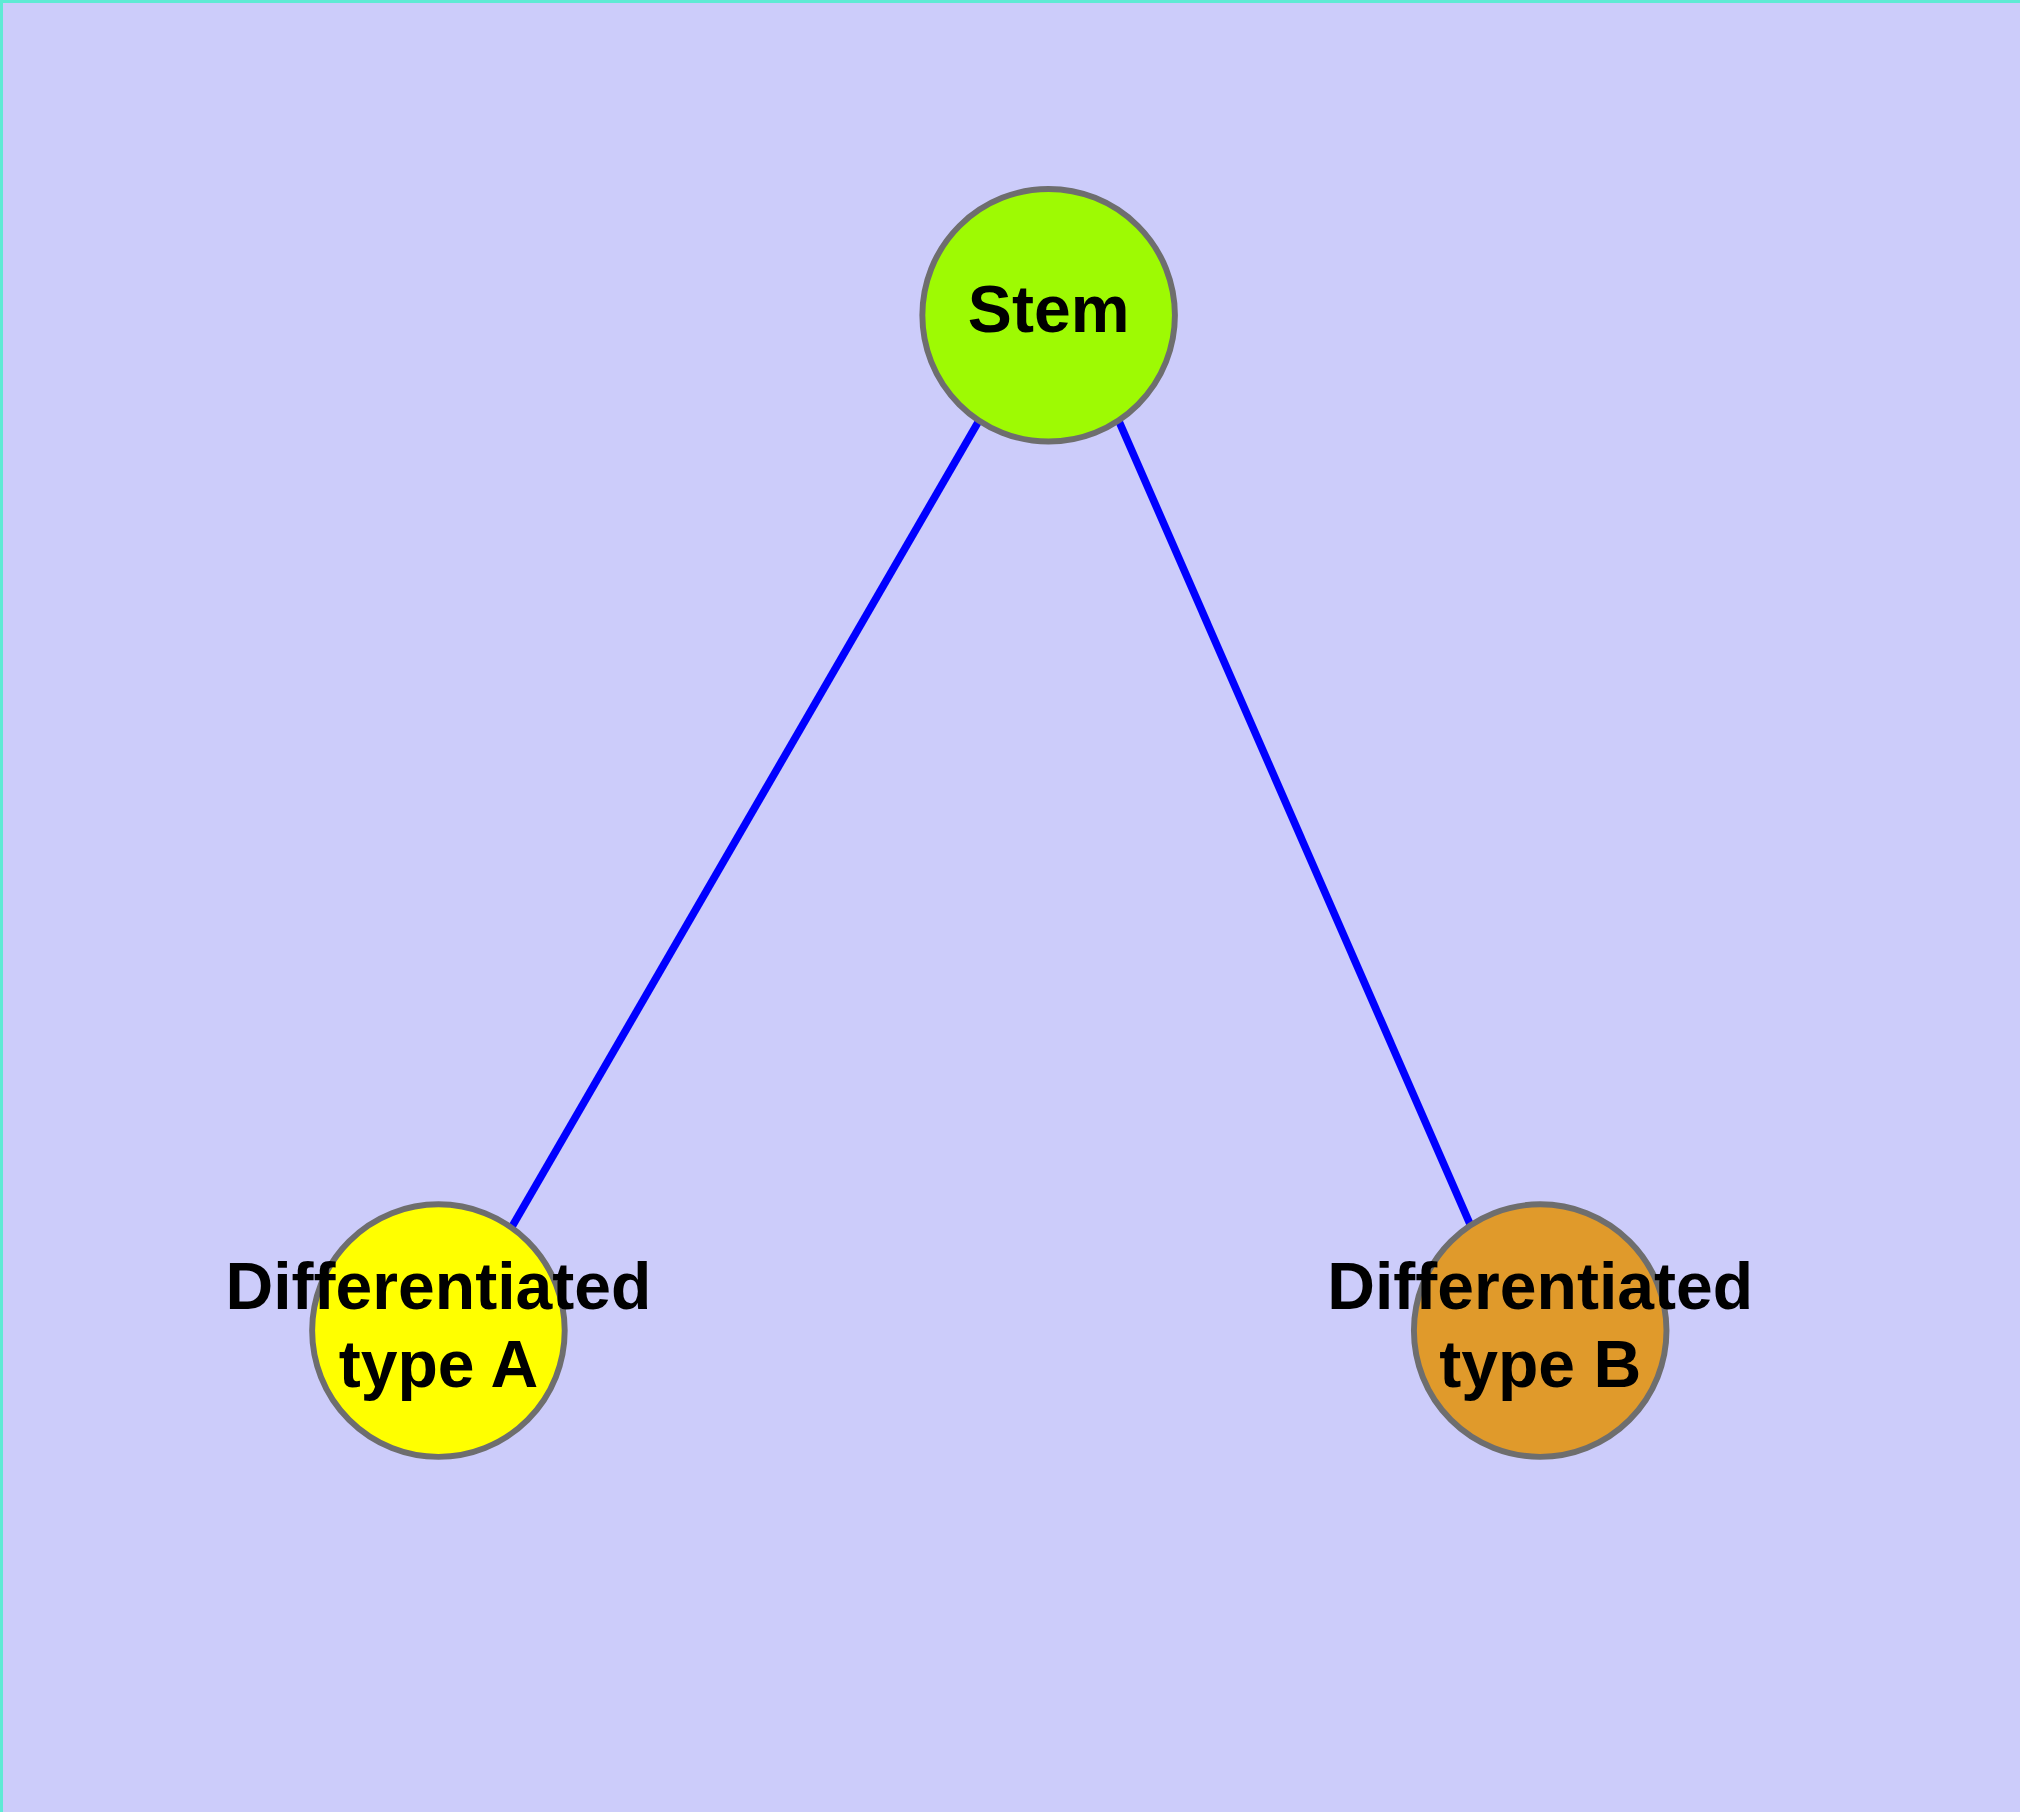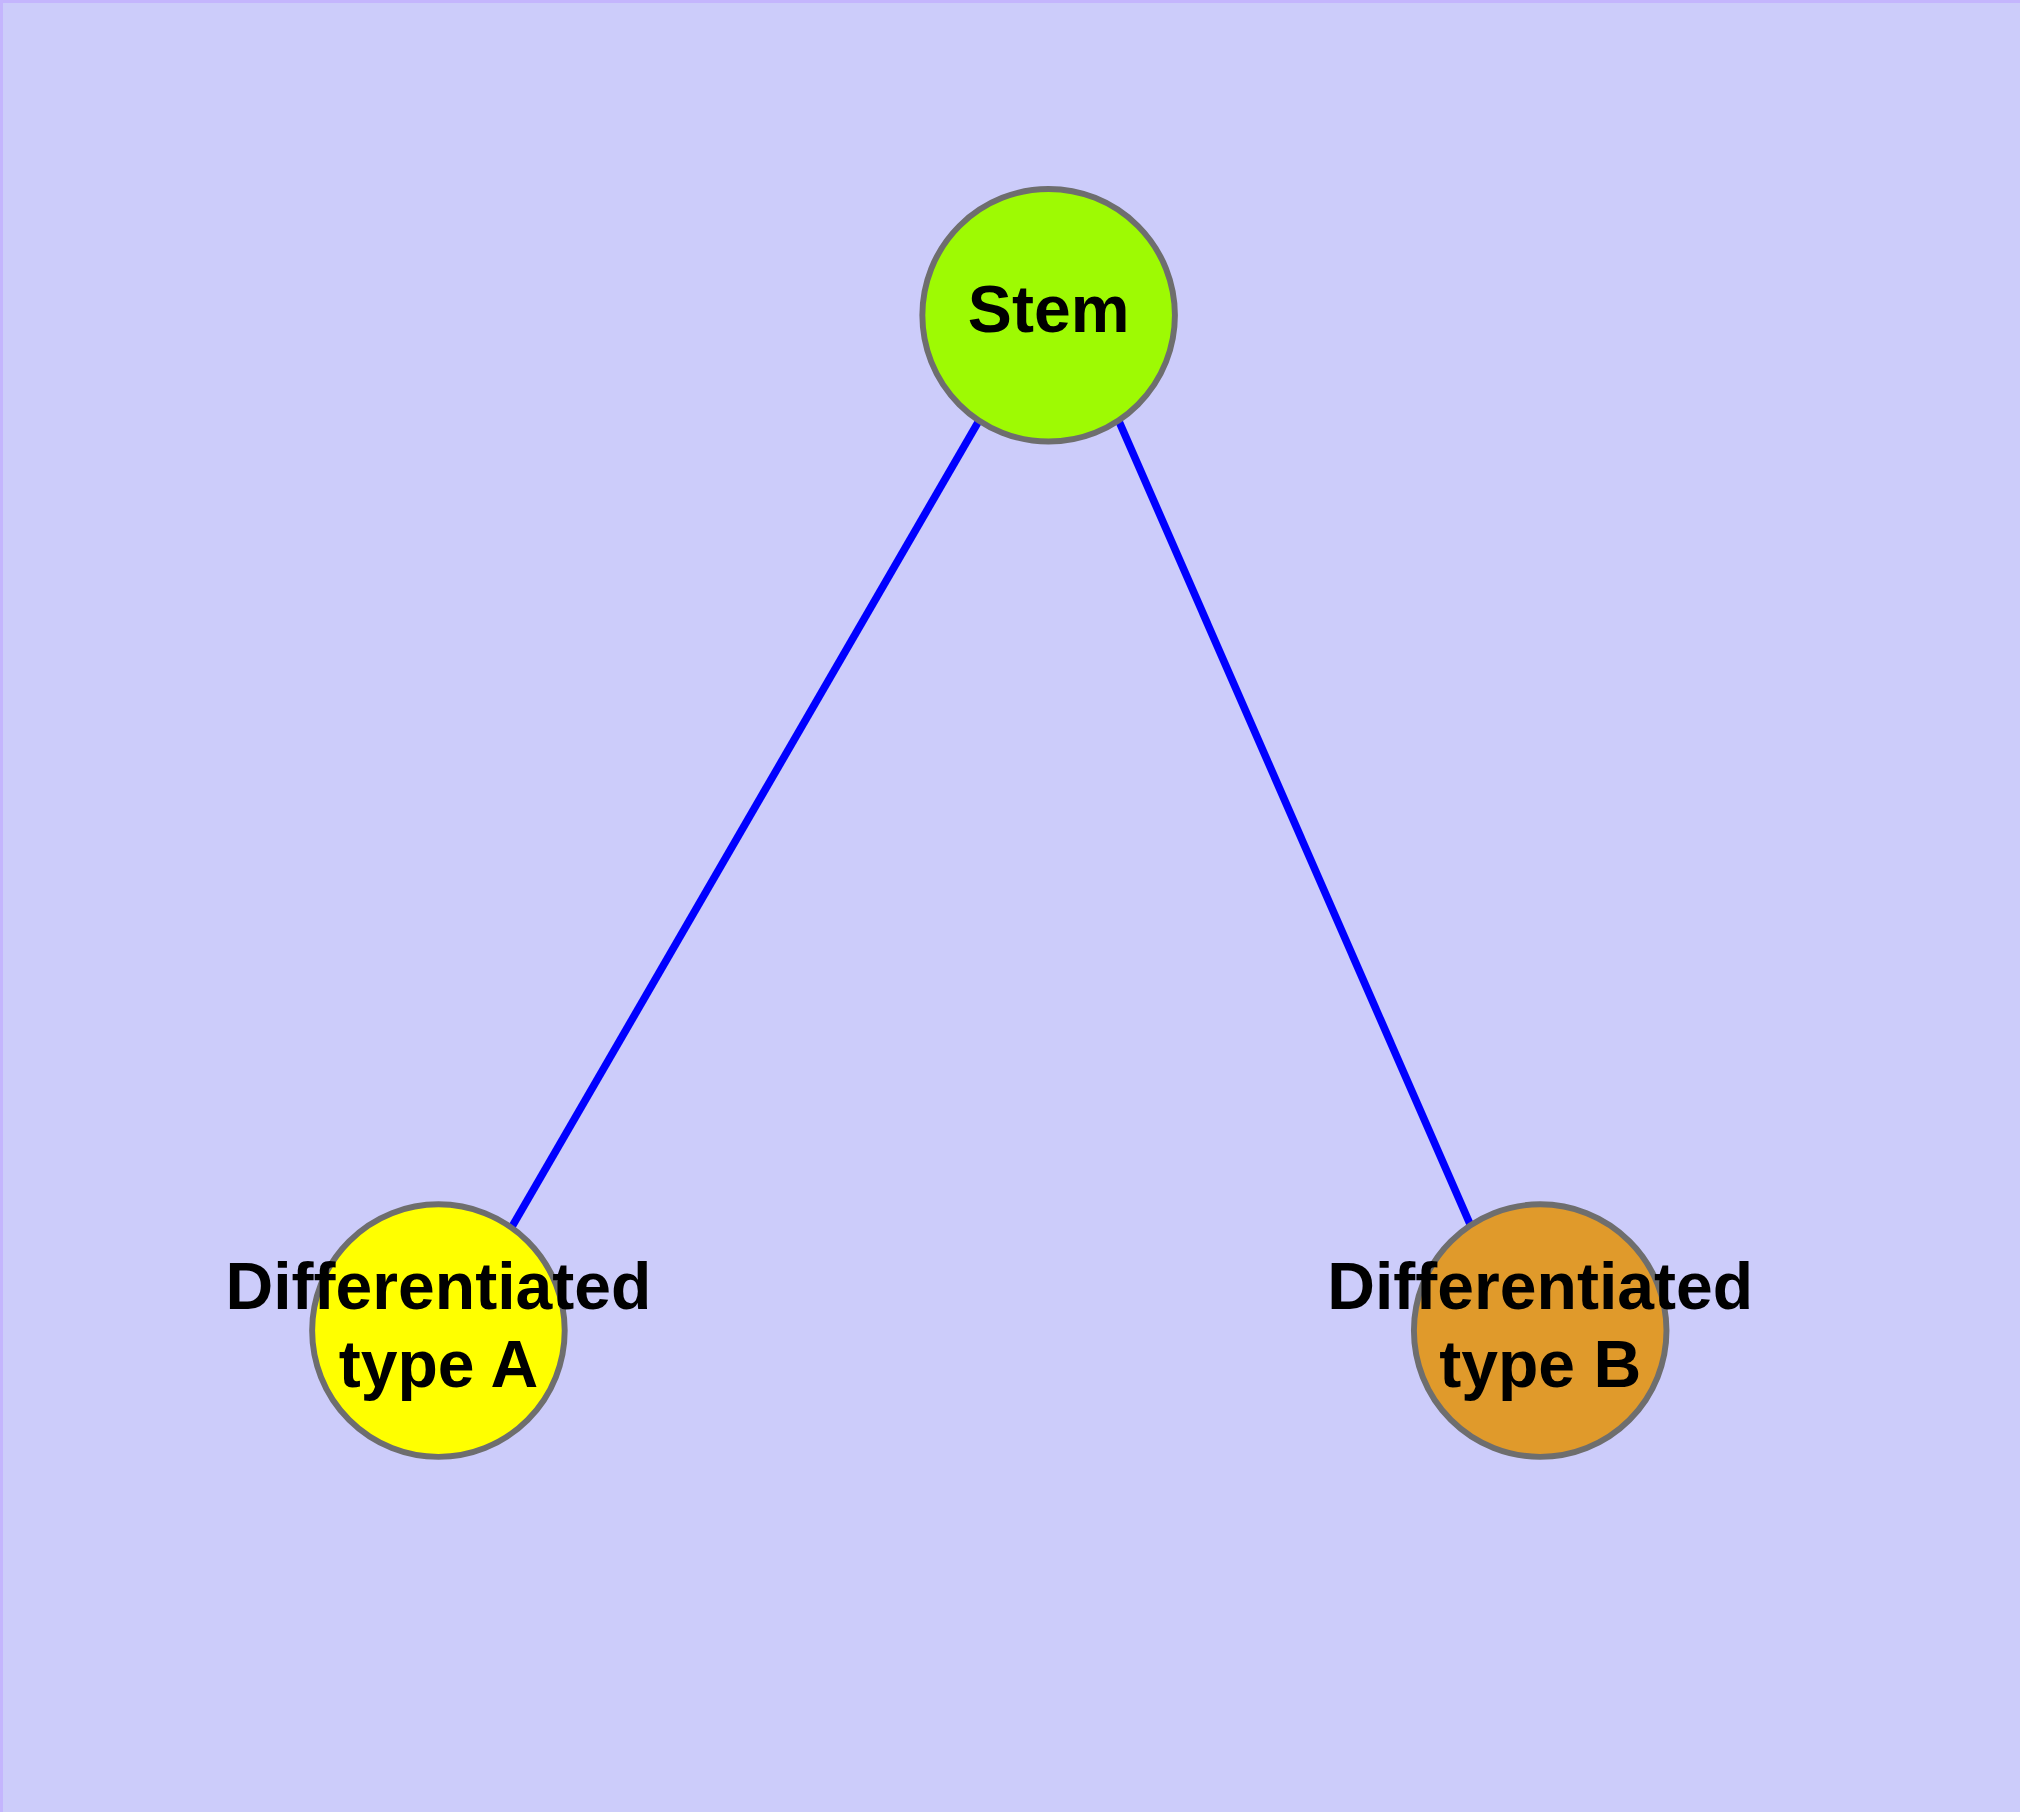--- a/index.html
+++ b/index.html
@@ -36,21 +36,21 @@
     font-weight: bold;
     fill: #000000;
     text-anchor: middle;
     dominant-baseline: middle;
     paint-order: normal;
   }
 </style>
 </head>
 <body>
 
-<div id="stage" style="width: 2021px; height: 1812px; background: #c4b5fd;">
+<div id="stage" style="width: 2021px; height: 1812px; background: #5eead4;">
 
   <div id="canvas-bg" style="background: rgb(204, 204, 250); width: 2017px; height: 1809px;"></div>
 
   <svg id="graph-svg" viewBox="0 0 2384 2138" xmlns="http://www.w3.org/2000/svg">
 
     <g id="edges-layer">
         <line x1="1155" y1="496" x2="604" y2="1447" stroke="#0000ff" stroke-width="9" stroke-linecap="butt"></line>
         <line x1="1320" y1="497" x2="1734" y2="1444" stroke="#0000ff" stroke-width="9" stroke-linecap="butt"></line>
       </g>
     <g id="nodes-layer">

